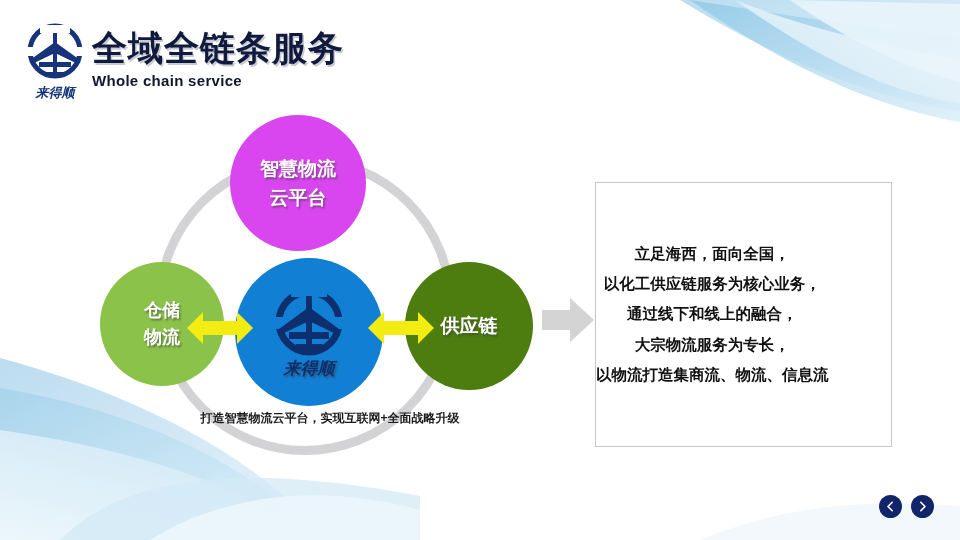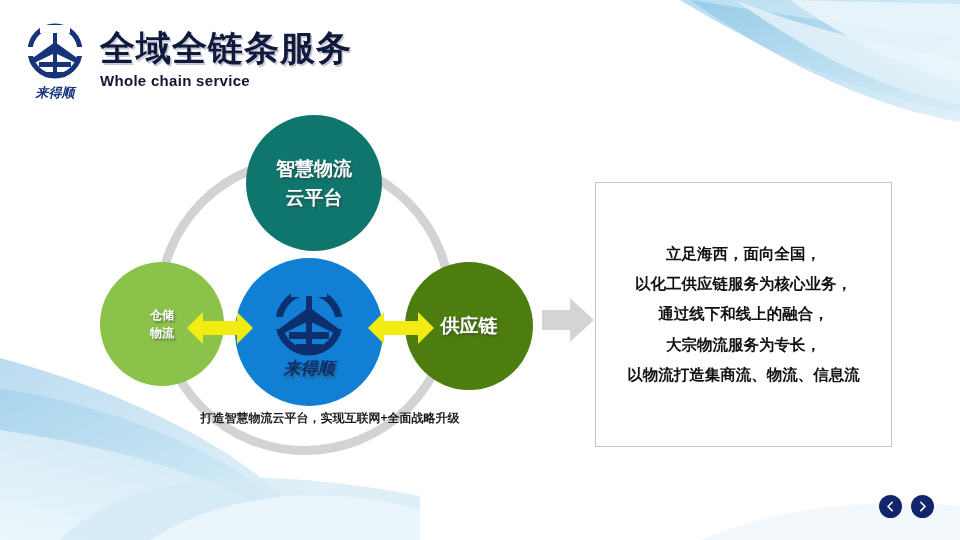--- a/index.html
+++ b/index.html
@@ -35,21 +35,21 @@
     display: flex;
     align-items: flex-start;
   }
   #brand-logo {
     width: 66px;
     height: 82px;
     flex: 0 0 auto;
     margin-top: 2px;
   }
   #title-group {
-    margin-left: 12px;
+    margin-left: 4px;
     margin-top: 12px;
   }
   #page-title {
     font-size: 35px;
     font-weight: bold;
     color: #0f1a3d;
     letter-spacing: 1px;
     line-height: 1;
     text-shadow: 1.5px 1.5px 0 #c9c9d4;
     white-space: nowrap;
@@ -87,32 +87,32 @@
     display: flex;
     flex-direction: column;
     align-items: center;
     justify-content: center;
     color: #ffffff;
     font-weight: bold;
     text-shadow: 1.5px 1.5px 2px rgba(60,60,60,0.55);
     box-sizing: border-box;
   }
   #node-cloud {
-    left: 146px; top: 5px;
+    left: 130px; top: 5px;
     width: 136px; height: 136px;
-    background: #0f766e;
+    background: #d946ef;
     font-size: 19px;
     line-height: 1.55;
     z-index: 4;
   }
   #node-warehouse {
     left: 0px; top: 152px;
     width: 124px; height: 124px;
     background: #8bc34a;
-    font-size: 12px;
+    font-size: 18px;
     line-height: 1.5;
     z-index: 4;
   }
   #node-supply {
     left: 305px; top: 152px;
     width: 128px; height: 128px;
     background: #4d7c0f;
     font-size: 19px;
     z-index: 4;
   }
@@ -161,21 +161,21 @@
     position: absolute;
     left: 595px;
     top: 182px;
     width: 297px;
     height: 265px;
     border: 1.5px solid #c6c6c6;
     background: #ffffff;
     box-sizing: border-box;
     display: flex;
     flex-direction: column;
-    align-items: center;
+    align-items: flex-start;
     justify-content: center;
   }
   #panel-lines {
     text-align: center;
     font-size: 15.5px;
     color: #111111;
     line-height: 1.95;
     font-weight: 600;
   }
   #panel-lines .pline { white-space: nowrap; display: block; }

